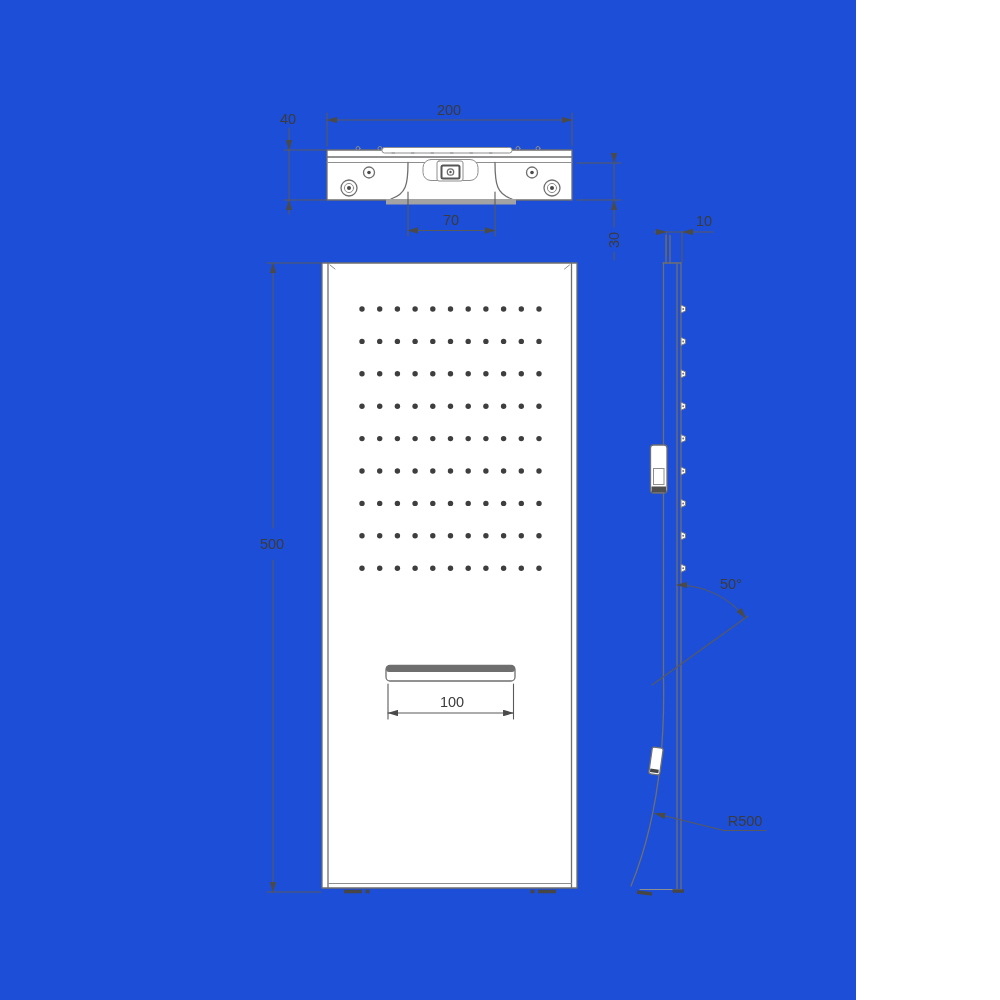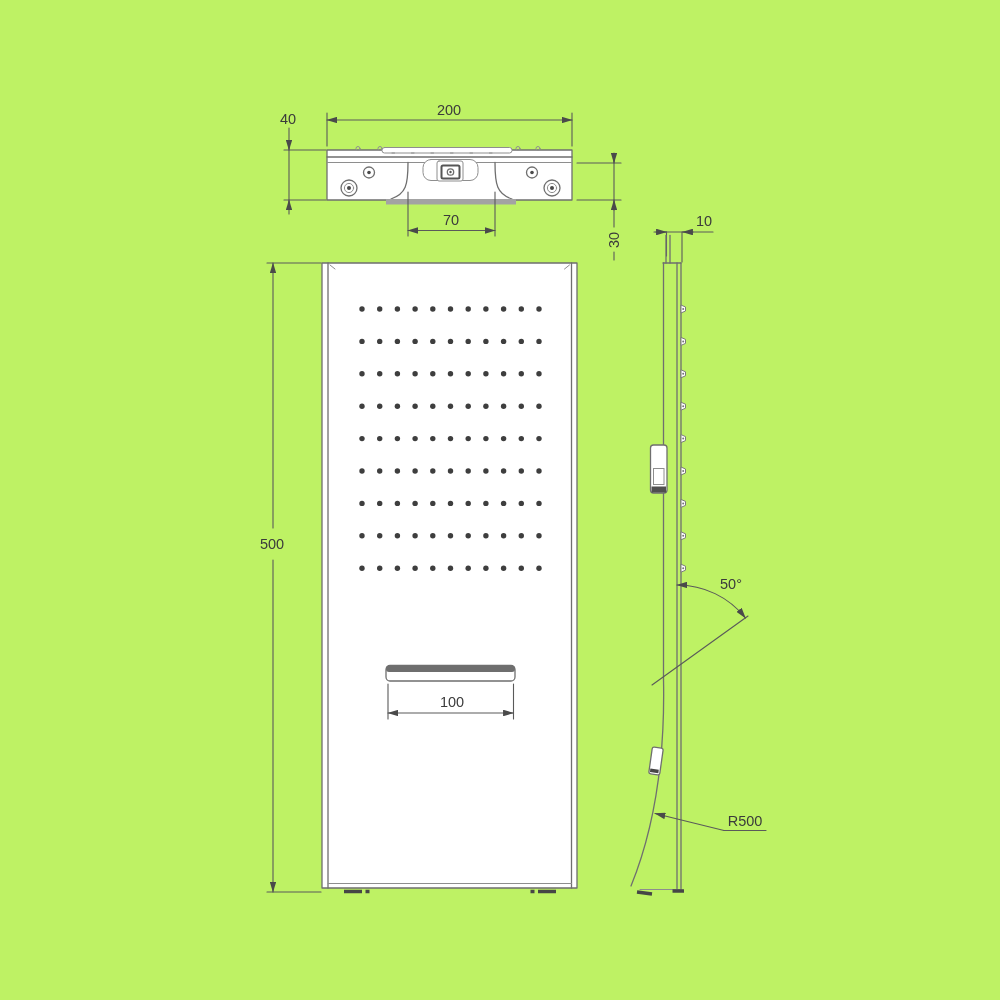--- a/index.html
+++ b/index.html
@@ -1,16 +1,16 @@
 <!DOCTYPE html>
 <html><head>
 <meta charset="utf-8">
 <style>
   html,body{margin:0;padding:0;background:#ffffff;}
-  .page{width:1000px;height:1000px;position:relative;background:#bef264;overflow:hidden;}
+  .page{width:856px;height:1000px;position:relative;background:#1d4ed8;overflow:hidden;}
   svg{display:block;}
   
   .ln{fill:none;stroke:#6f6f6f;stroke-width:1.3;stroke-linecap:round;stroke-linejoin:round;}
   .thin{fill:none;stroke:#8e8e8e;stroke-width:1;stroke-linecap:round;}
   .dim{fill:none;stroke:#5a5a5a;stroke-width:1.1;stroke-linecap:round;}
   .dark{fill:none;stroke:#464646;stroke-width:3.5;stroke-linecap:butt;}
   .core{fill:#ffffff;stroke:#555555;stroke-width:2;}
   .wfill{fill:#ffffff;}
   .grayfill{fill:#a3a3a3;stroke:none;}
   .bandfill{fill:#6e6e6e;stroke:none;}

